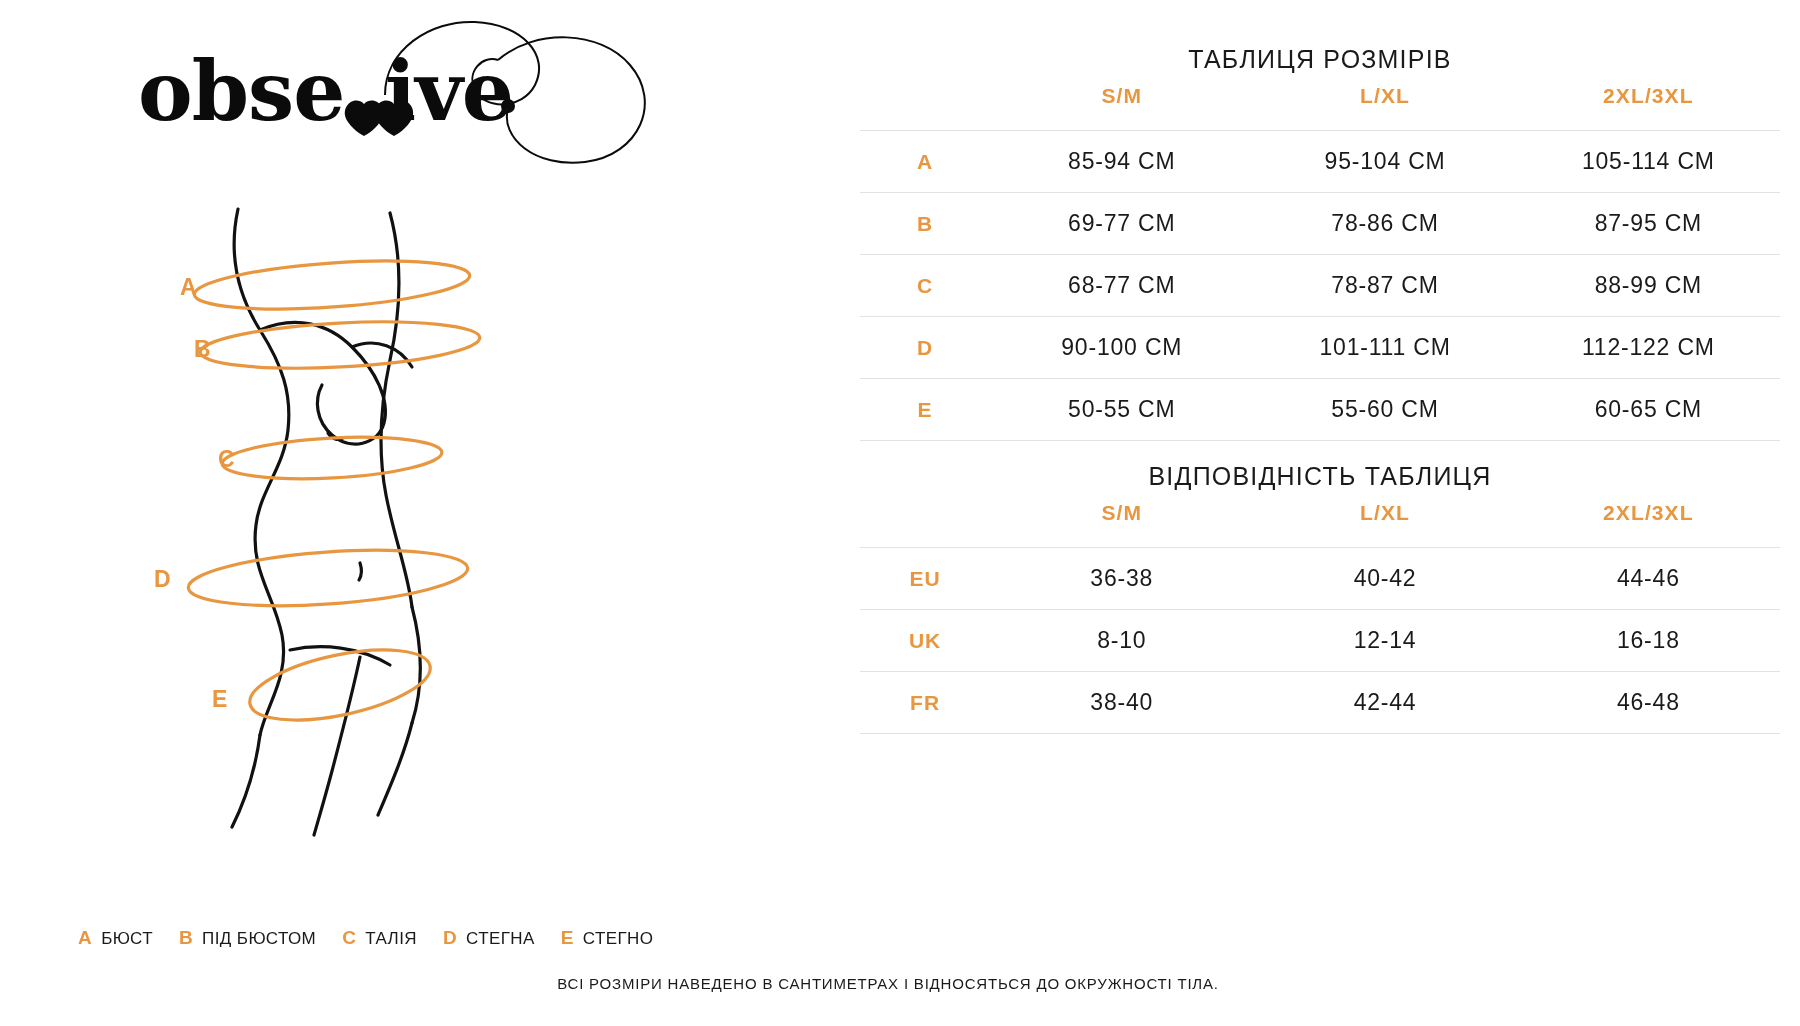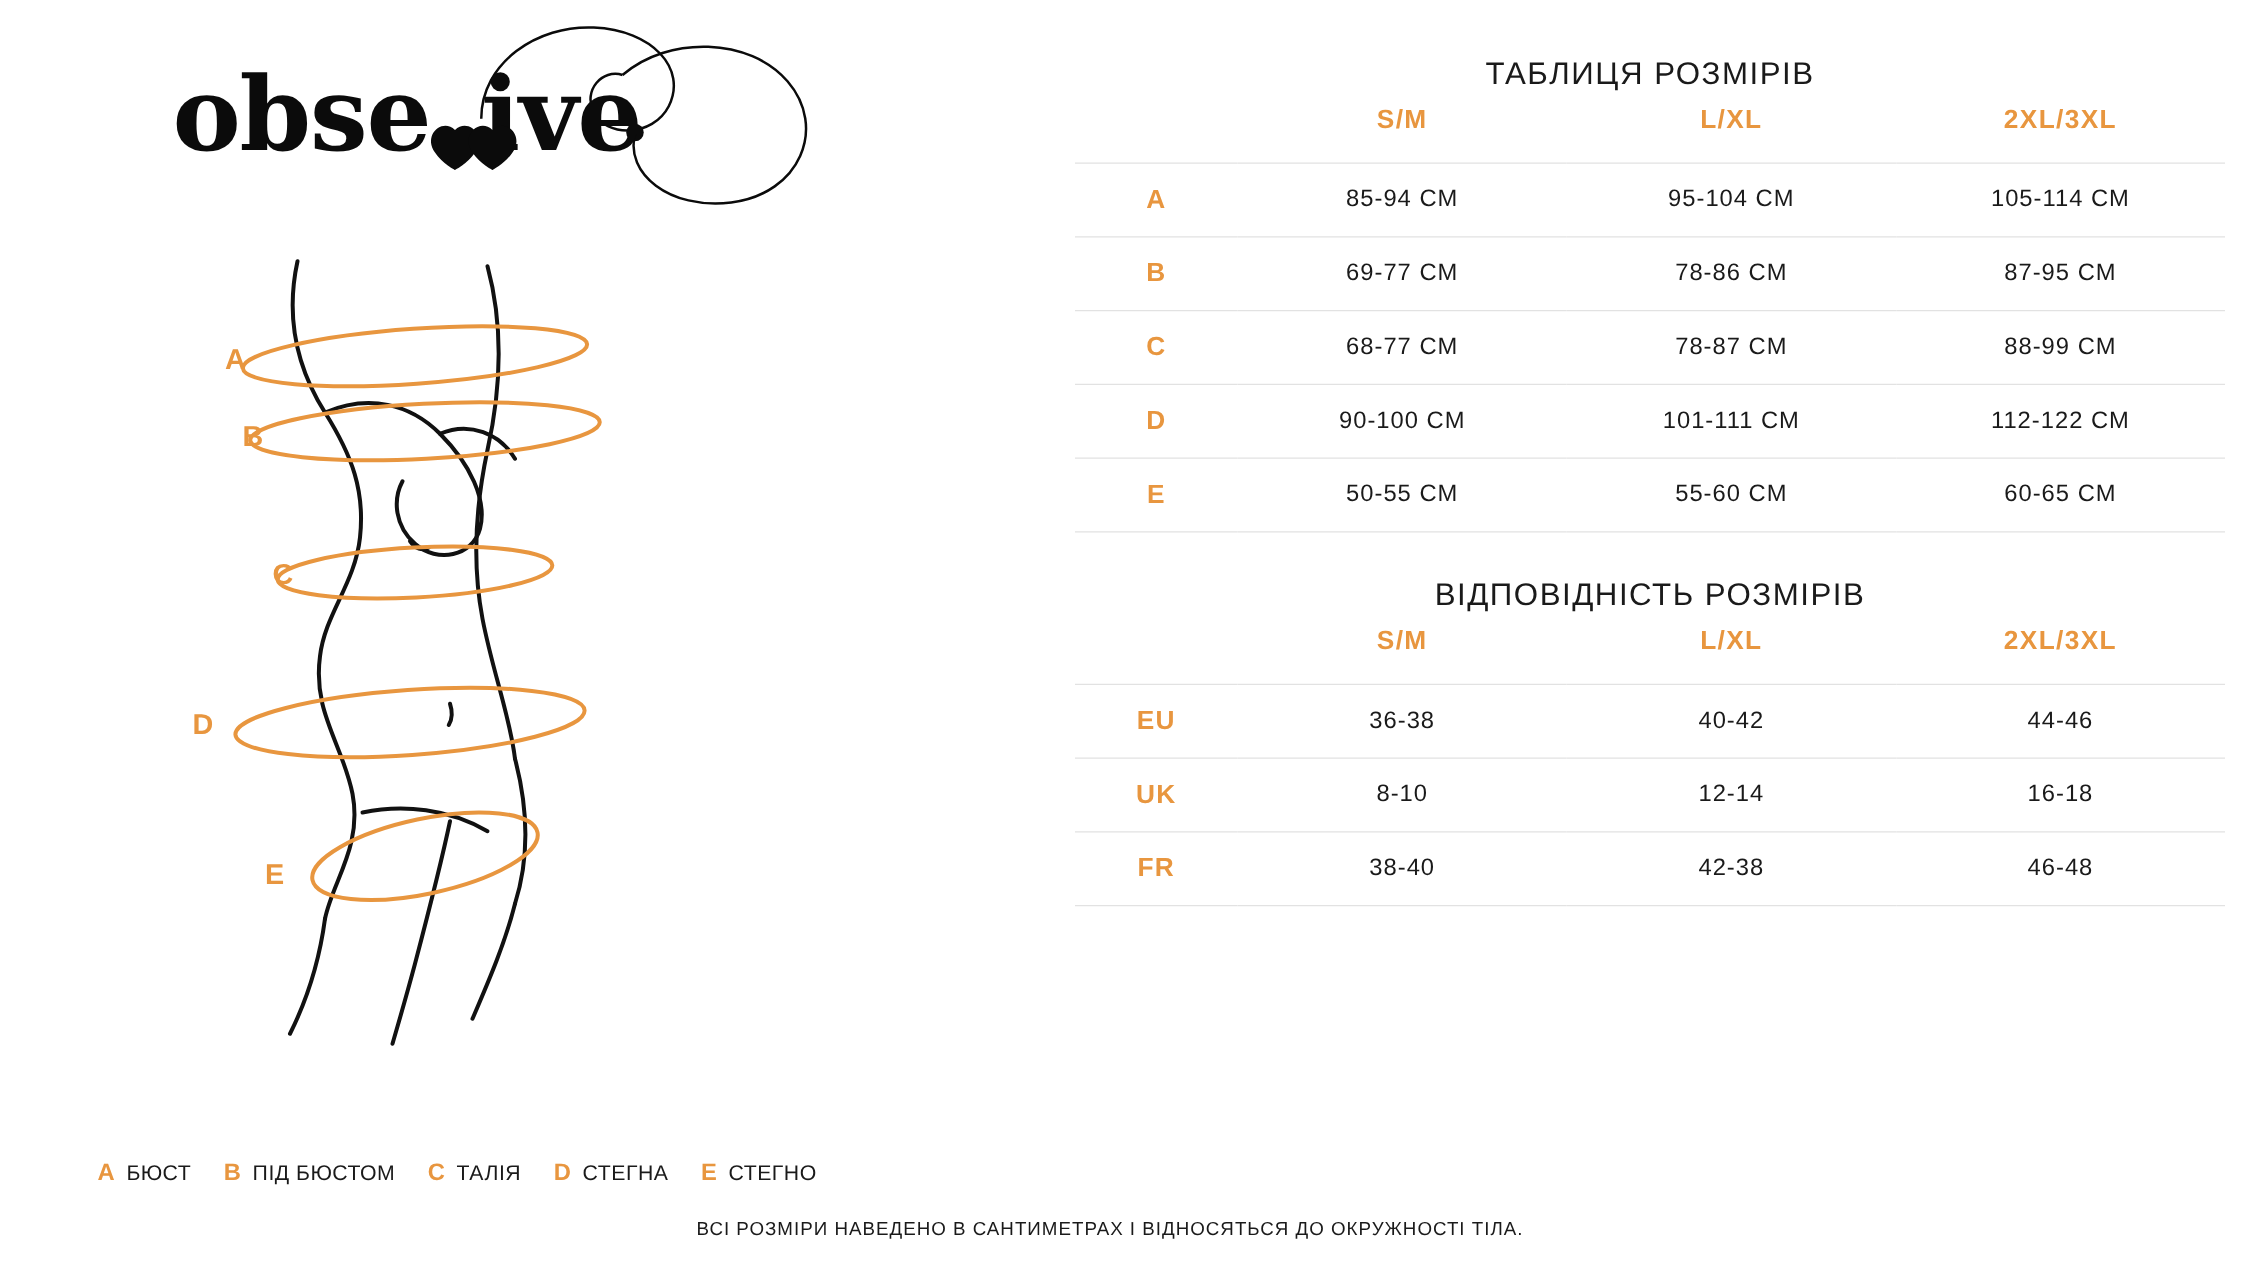--- a/index.html
+++ b/index.html
@@ -106,21 +106,21 @@
     border: none;
   }
   .size-table th.corner {
     border: none;
     padding: 0;
   }
   .size-table td {
     border-top: 1px solid #e2e2e2;
     padding: 17px 0;
     text-align: center;
-    font-size: 19px;
+    font-size: 23px;
     letter-spacing: 0.8px;
     color: #1a1a1a;
   }
   .size-table td.row-label {
     color: #e8963f;
     font-weight: 700;
     font-size: 21px;
     letter-spacing: 1px;
   }
   .size-table tr:last-child td {
@@ -288,21 +288,21 @@
             <td class="row-label">E</td>
             <td>50-55 CM</td>
             <td>55-60 CM</td>
             <td>60-65 CM</td>
           </tr>
         </tbody>
       </table>
     </div>
 
     <div class="block-2">
-      <div class="table-title">ВІДПОВІДНІСТЬ РОЗМІРІВ</div>
+      <div class="table-title">ВІДПОВІДНІСТЬ ТАБЛИЦЯ</div>
       <table class="size-table">
         <colgroup>
           <col class="c-label">
             <col class="c-val">
             <col class="c-val">
             <col class="c-val">
         </colgroup>
         <thead>
           <tr>
             <th class="corner"></th>
@@ -320,21 +320,21 @@
           </tr>
           <tr>
             <td class="row-label">UK</td>
             <td>8-10</td>
             <td>12-14</td>
             <td>16-18</td>
           </tr>
           <tr>
             <td class="row-label">FR</td>
             <td>38-40</td>
-            <td>42-38</td>
+            <td>42-44</td>
             <td>46-48</td>
           </tr>
         </tbody>
       </table>
     </div>
   </div>
 
   <div class="footer-note">ВСІ РОЗМІРИ НАВЕДЕНО В САНТИМЕТРАХ І ВІДНОСЯТЬСЯ ДО ОКРУЖНОСТІ ТІЛА.</div>
 
 </div>

